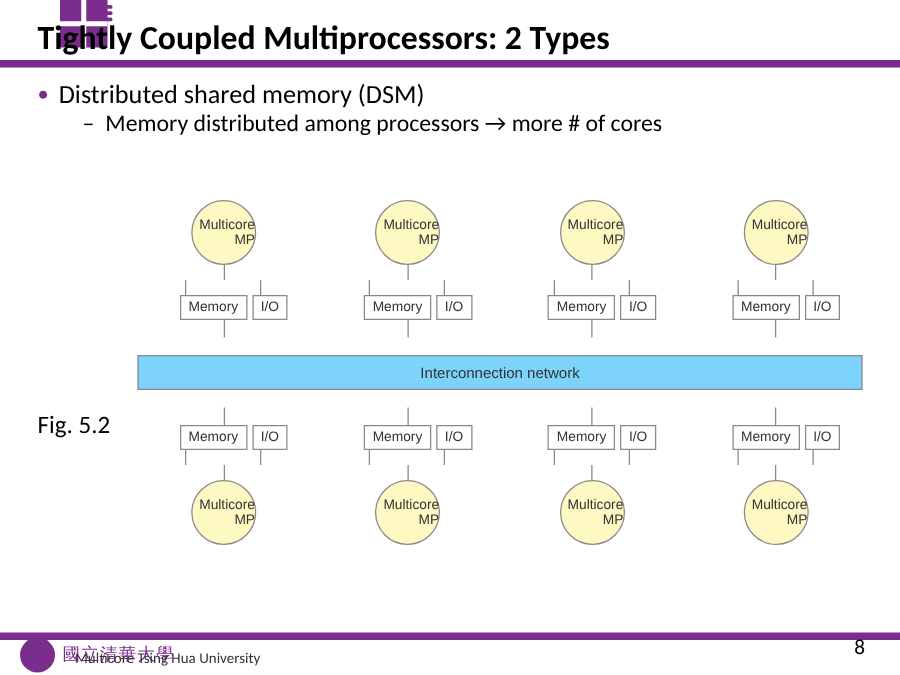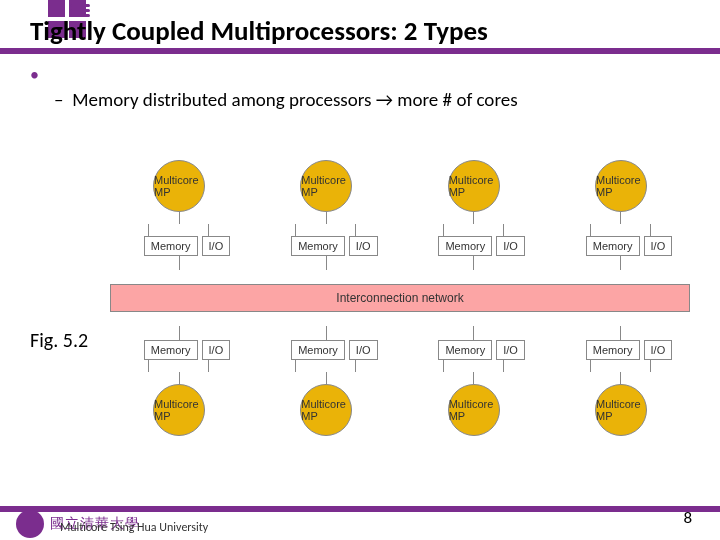--- a/index.html
+++ b/index.html
@@ -70,21 +70,21 @@
   .bullet-main {
     display: flex;
     gap: 8px;
   }
   .bullet-main .dot {
     color: #7b2d8e;
     font-size: 18px;
     line-height: 26px;
   }
   .sub {
-    margin-left: 24px;
+    margin-left: 36px;
     font-size: 19px;
   }
   .sub .dash {
     display:inline-block;
     width: 14px;
   }
   .figlabel {
     position: absolute;
     left: 30px;
     top: 328px;
@@ -111,23 +111,23 @@
     align-items: center;
     position: relative;
   }
   .mp {
     width: 52px;
     height: 52px;
     border: 1px solid #888;
     border-radius: 50%;
     display: flex;
     flex-direction: column;
-    align-items: flex-start;
+    align-items: flex-end;
     justify-content: center;
-    background: #eab308;
+    background: #fef9c3;
     line-height: 1.1;
     position: relative;
     z-index: 2;
   }
   .conn-v {
     width: 1px;
     height: 12px;
     background: #888;
   }
   .pair {
@@ -153,21 +153,21 @@
     height: 12px;
     background: #888;
   }
   .interconnect {
     margin: 14px 0;
     width: 100%;
     border: 1px solid #888;
     text-align: center;
     padding: 6px 0;
     font-size: 12px;
-    background: #fca5a5;
+    background: #7dd3fc;
     position: relative;
     z-index: 2;
   }
   .net-lines {
     position: relative;
     height: 14px;
   }
   .net-lines .stub {
     position: absolute;
     width: 1px;
@@ -228,20 +228,21 @@
       <span></span>
     </div>
 </div>
 
 <div class="title">Tightly Coupled Multiprocessors: 2 Types</div>
 <div class="title-bar"></div>
 
 <div class="content">
   <div class="bullet-main">
     <span class="dot">•</span>
+    <span>Distributed shared memory (DSM)</span>
   </div>
   <div class="sub">
     <span class="dash">–</span>
     <span>Memory distributed among processors → more # of cores</span>
   </div>
 </div>
 
 <div class="figlabel">Fig. 5.2</div>
 
 <div class="diagram">

